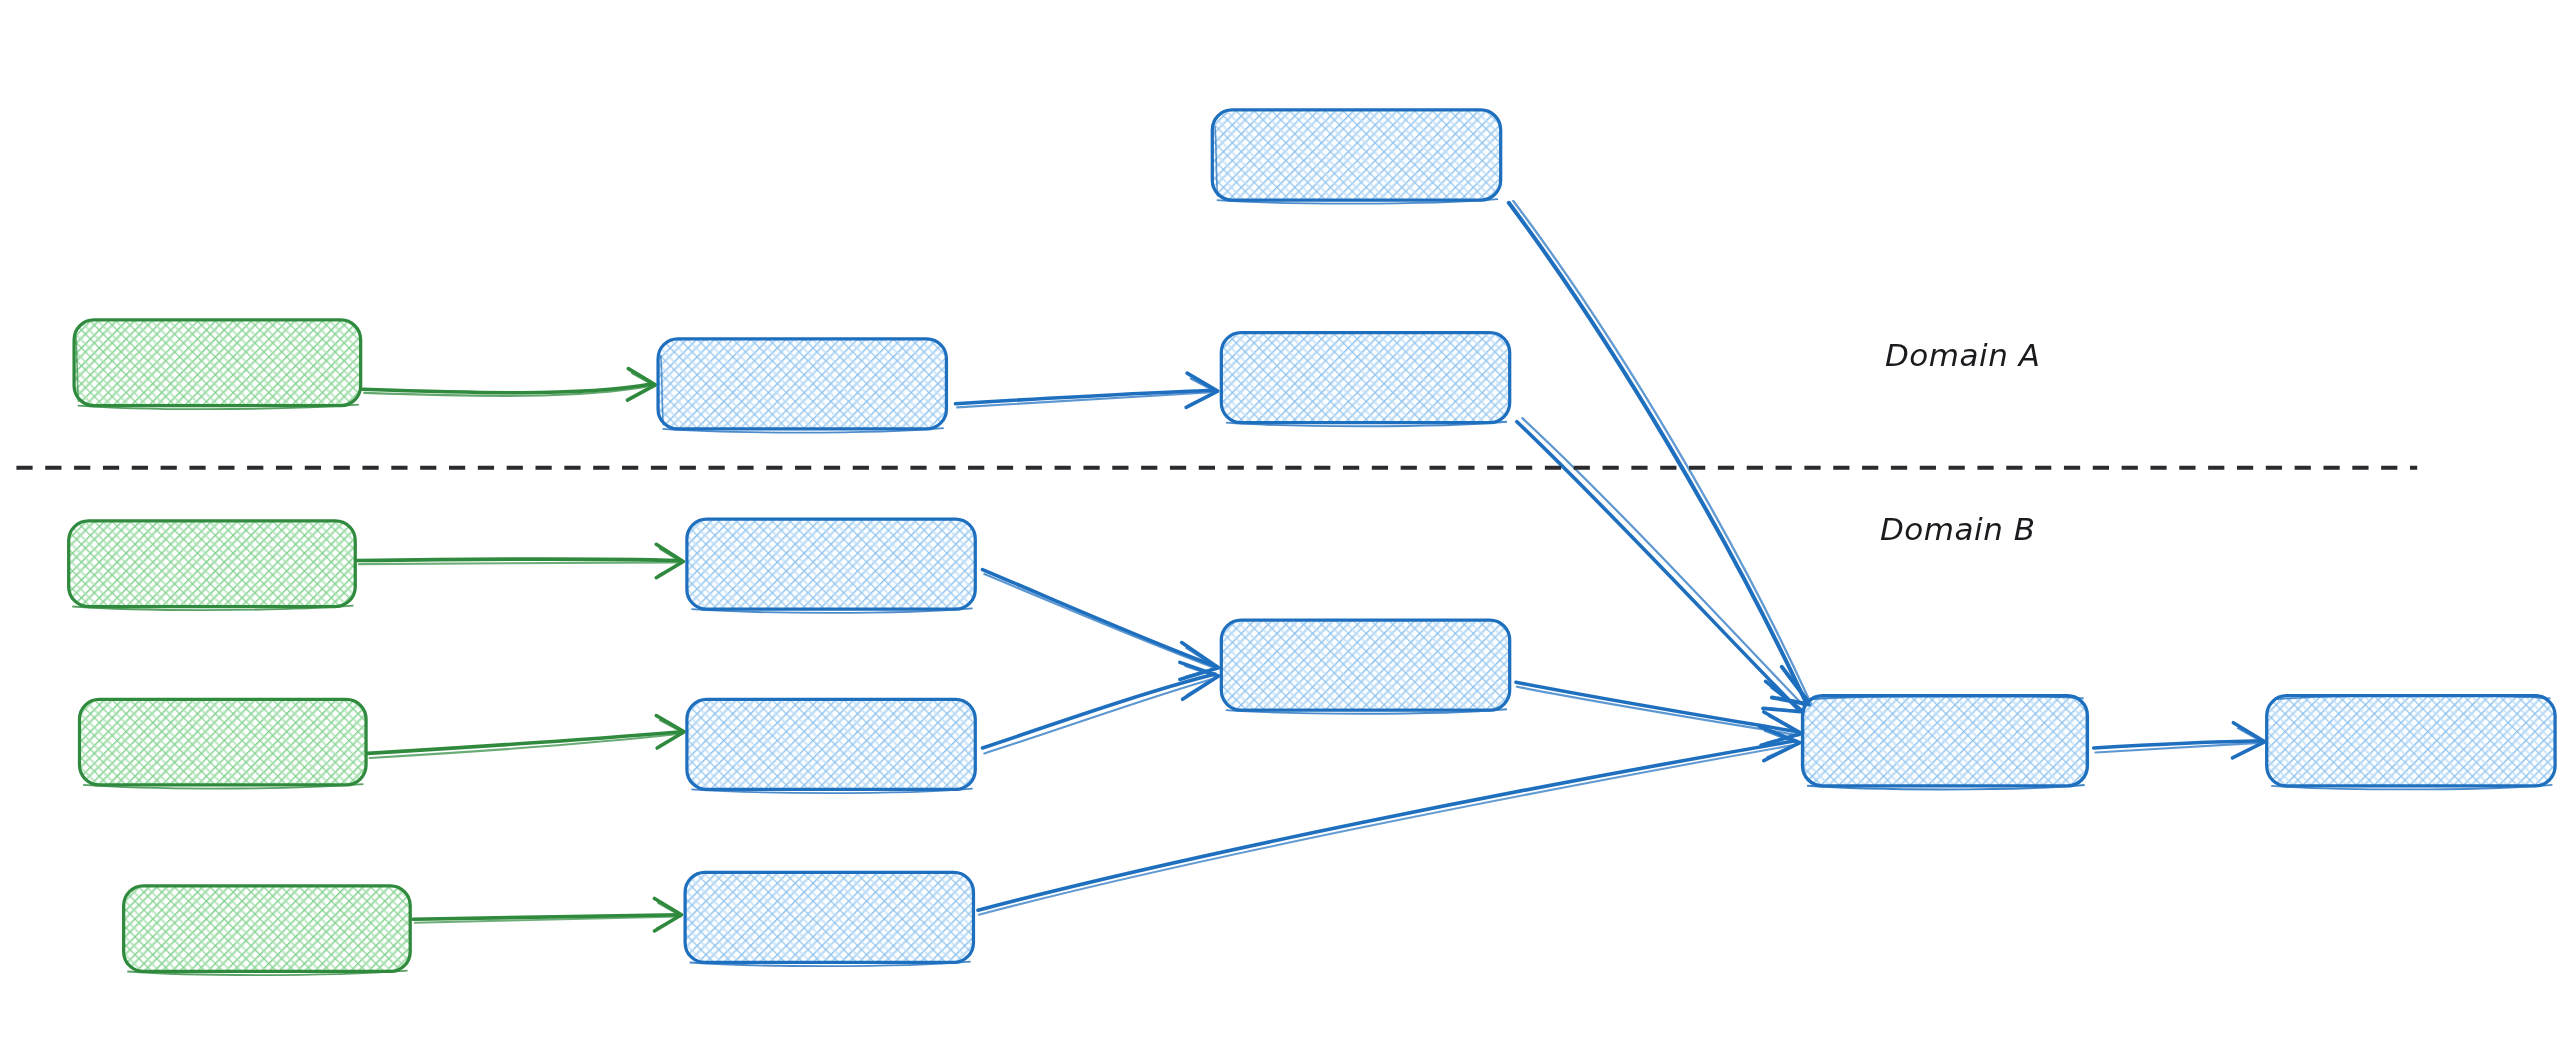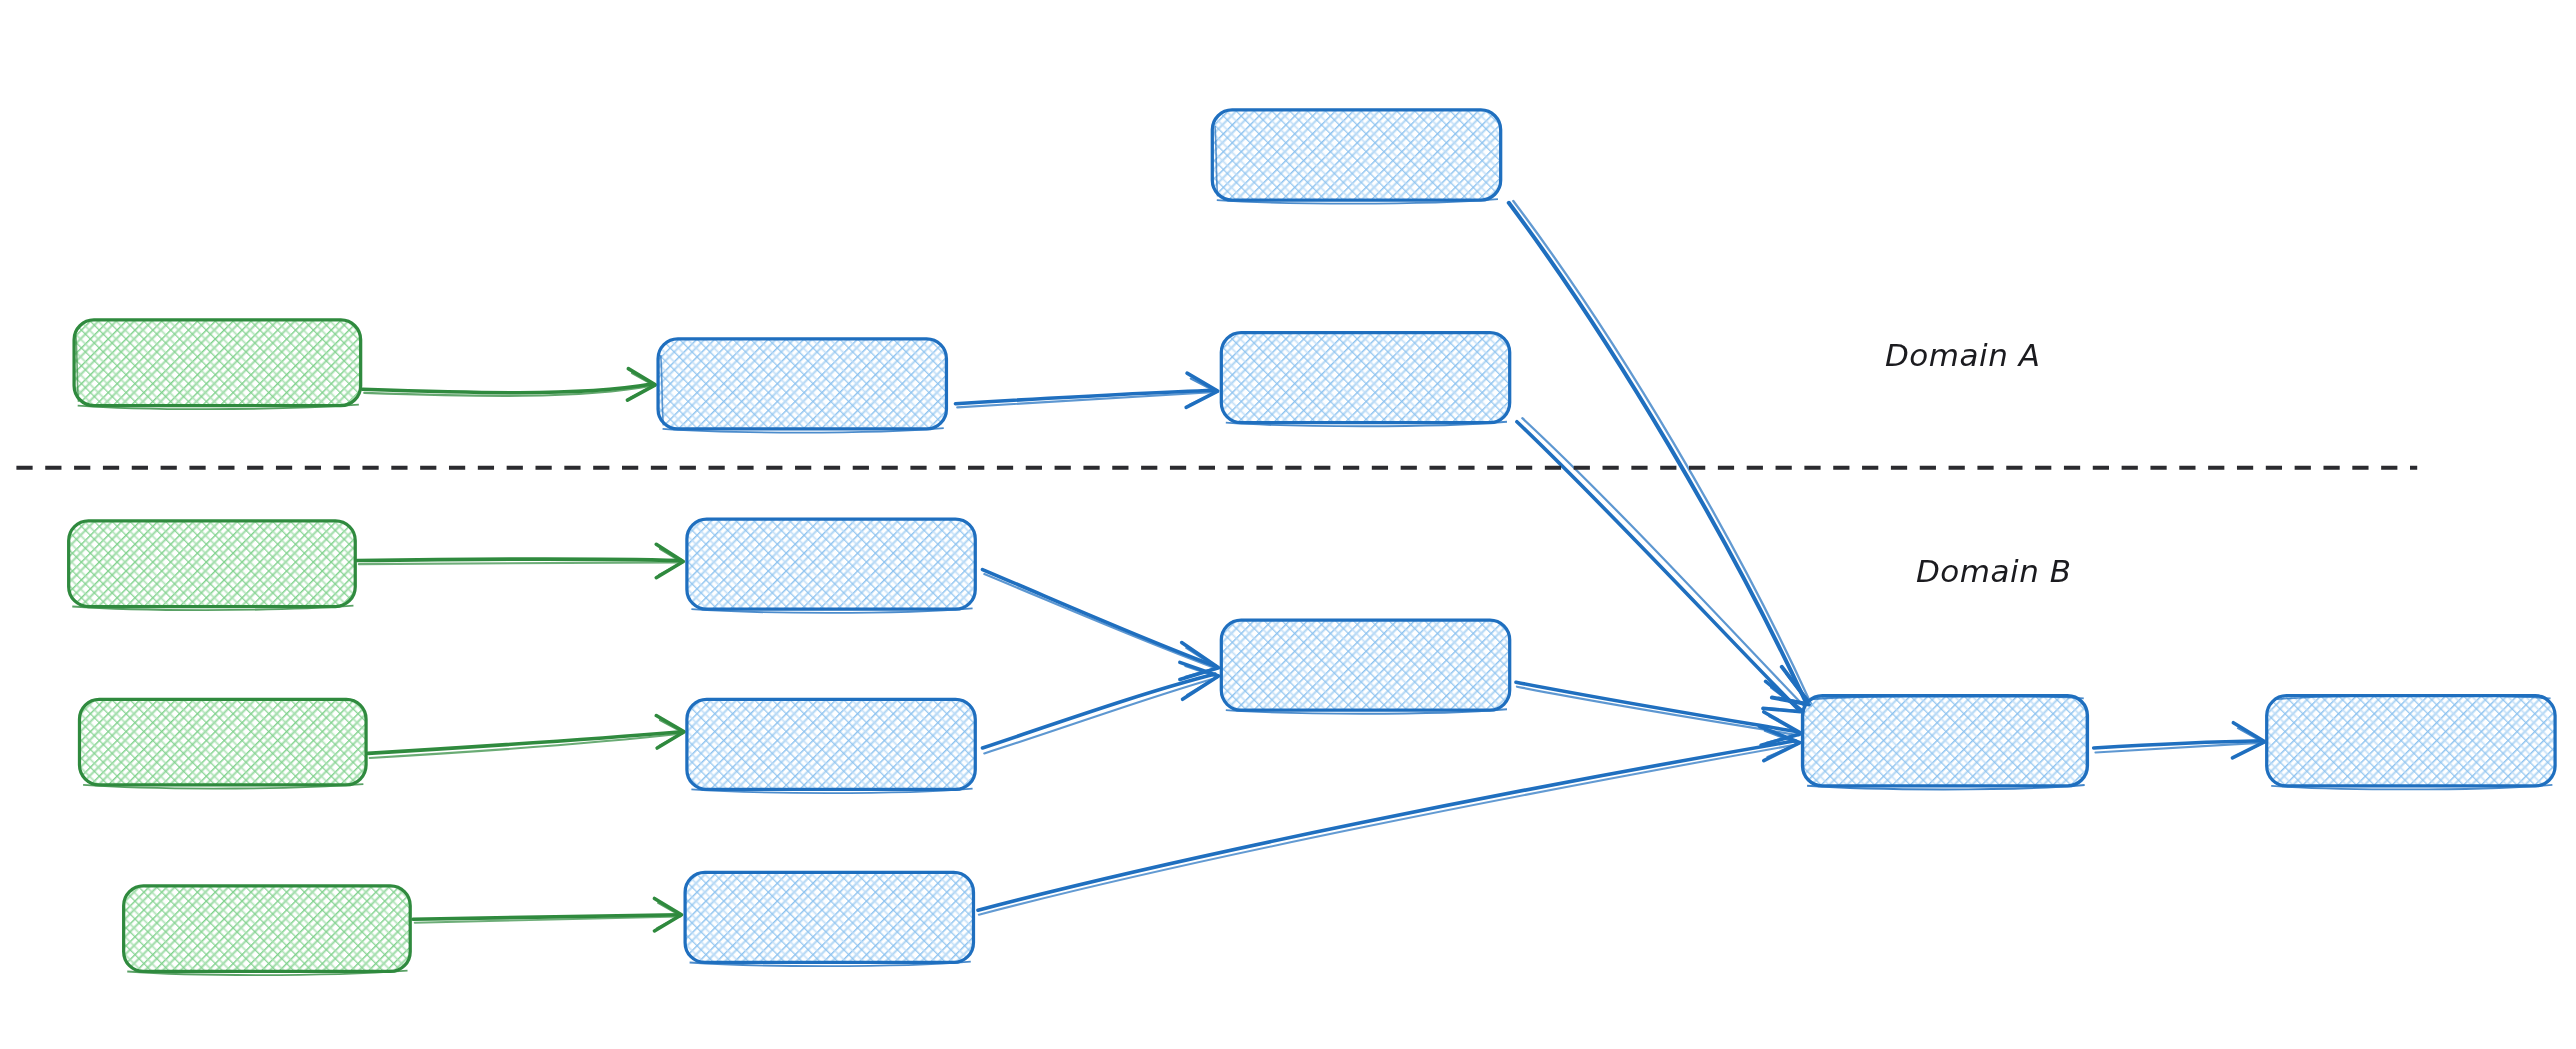--- a/index.html
+++ b/index.html
@@ -30,21 +30,21 @@
     font-family: "DejaVu Sans", sans-serif;
     font-size: 31px;
     font-weight: 400;
     font-style: italic;
     letter-spacing: 0.5px;
     color: #1b1b1f;
     white-space: nowrap;
     user-select: none;
   }
   #domain-a-label { left: 1885px; top: 337px; }
-  #domain-b-label { left: 1880px; top: 553px; margin-left: 36px; }
+  #domain-b-label { left: 1880px; top: 511px; }
 </style>
 </head>
 <body>
 
 <div id="canvas-root">
 
   <svg id="diagram-svg" viewBox="0 0 2858 1164" xmlns="http://www.w3.org/2000/svg">
     <defs>
       <pattern id="hatch-green" patternUnits="userSpaceOnUse" width="14" height="14" patternTransform="rotate(45)">
         <line x1="0" y1="0" x2="0" y2="14" stroke="#7fd18c" stroke-width="3.2"></line>

